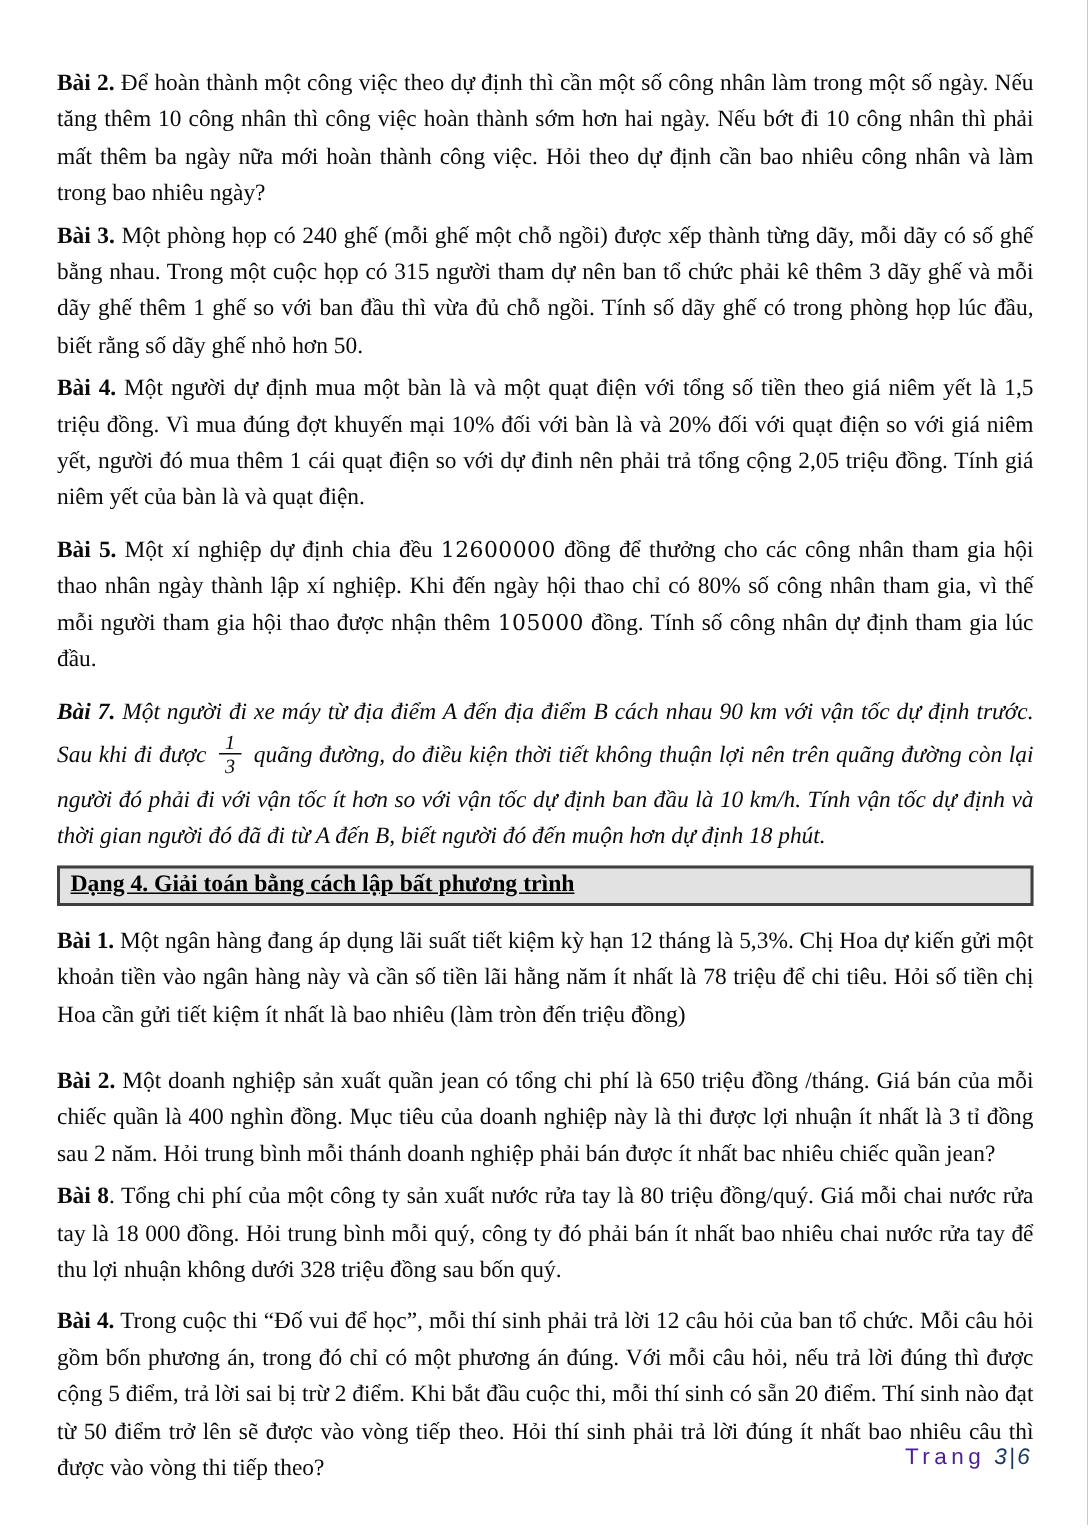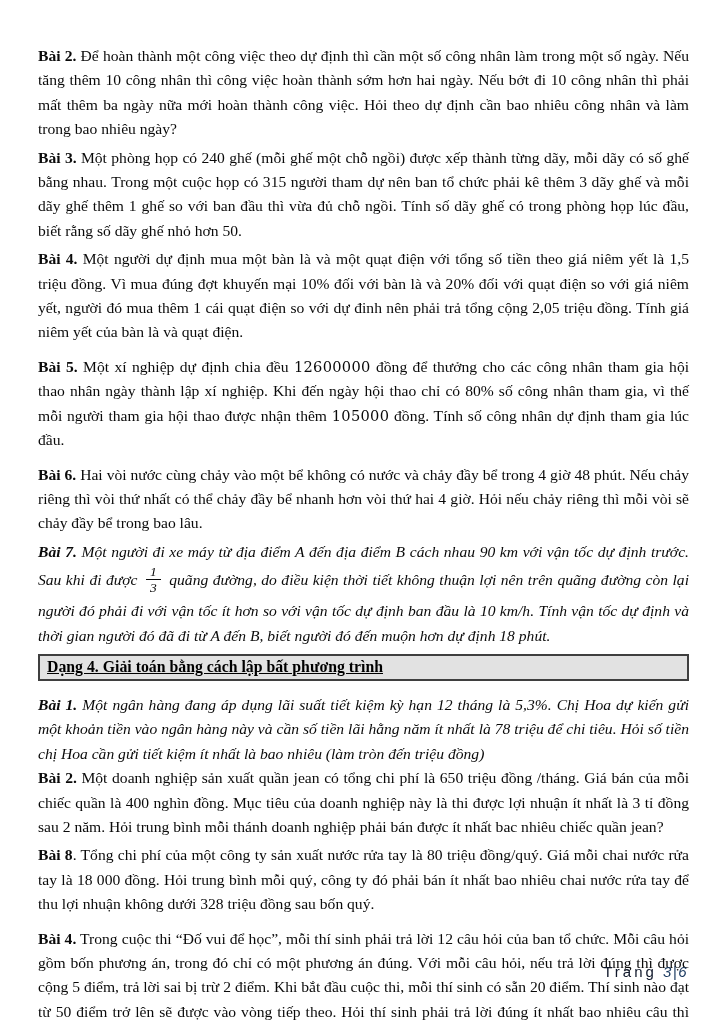--- a/index.html
+++ b/index.html
@@ -20,21 +20,21 @@
   p.problem {
     font-size:15.6px;
     line-height:24.4px;
     text-align:justify;
     color:#0a0a0a;
   }
   p.problem b { font-weight:bold; }
   .mb4  { margin-bottom:4px; }
   .mb6  { margin-bottom:6px;font-style:italic; }
   .mb10 { margin-bottom:10px; }
-  .mb12 { margin-bottom:0;font-style:italic; }
+  .mb12 { margin-bottom:20px; }
   .section-box {
     border:2px solid #3f3f3f;
     background:#e2e2e2;
     padding:2px 7px 3px 7px;
     font-size:15.8px;
     font-weight:bold;
     margin:2px 0 12px 0;
     color:#000000;
     text-decoration:underline;
   }
@@ -78,35 +78,34 @@
   <div class="content">
 
     <p class="problem mb4"><b>Bài 2.</b><span> Để hoàn thành một công việc theo dự định thì cần một số công nhân làm trong một số ngày. Nếu tăng thêm 10 công nhân thì công việc hoàn thành sớm hơn hai ngày. Nếu bớt đi 10 công nhân thì phải mất thêm ba ngày nữa mới hoàn thành công việc. Hỏi theo dự định cần bao nhiêu công nhân và làm trong bao nhiêu ngày?</span></p>
 
     <p class="problem mb4"><b>Bài 3.</b><span> Một phòng họp có 240 ghế (mỗi ghế một chỗ ngồi) được xếp thành từng dãy, mỗi dãy có số ghế bằng nhau. Trong một cuộc họp có 315 người tham dự nên ban tổ chức phải kê thêm 3 dãy ghế và mỗi dãy ghế thêm 1 ghế so với ban đầu thì vừa đủ chỗ ngồi. Tính số dãy ghế có trong phòng họp lúc đầu, biết rằng số dãy ghế nhỏ hơn 50.</span></p>
 
     <p class="problem mb10"><b>Bài 4.</b><span> Một người dự định mua một bàn là và một quạt điện với tổng số tiền theo giá niêm yết là 1,5 triệu đồng. Vì mua đúng đợt khuyến mại 10% đối với bàn là và 20% đối với quạt điện so với giá niêm yết, người đó mua thêm 1 cái quạt điện so với dự đinh nên phải trả tổng cộng 2,05 triệu đồng. Tính giá niêm yết của bàn là và quạt điện.</span></p>
 
     <p class="problem mb10"><b>Bài 5.</b><span> Một xí nghiệp dự định chia đều </span><span class="mathnum">12600000</span><span> đồng để thưởng cho các công nhân tham gia hội thao nhân ngày thành lập xí nghiệp. Khi đến ngày hội thao chỉ có 80% số công nhân tham gia, vì thế mỗi người tham gia hội thao được nhận thêm </span><span class="mathnum">105000</span><span> đồng. Tính số công nhân dự định tham gia lúc đầu.</span></p>
 
-    <p class="problem mb4"><b>Bài 6.</b><span> Hai vòi nước cùng chảy vào một bể không có nước và chảy đầy bể trong 4 giờ 48 phút. Nếu chảy riêng thì vòi thứ nhất có thể chảy đầy bể nhanh hơn vòi thứ hai 4 giờ. Hỏi nếu chảy riêng thì mỗi vòi sẽ chảy đầy bể trong bao lâu.</span></p>
 
     <p class="problem mb6"><b>Bài 7.</b><span> Một người đi xe máy từ địa điểm A đến địa điểm B cách nhau 90 km với vận tốc dự định trước. Sau khi đi được </span><span class="frac">
           <span class="num">1</span>
           <span class="den">3</span>
         </span><span> quãng đường, do điều kiện thời tiết không thuận lợi nên trên quãng đường còn lại người đó phải đi với vận tốc ít hơn so với vận tốc dự định ban đầu là 10 km/h. Tính vận tốc dự định và thời gian người đó đã đi từ A đến B, biết người đó đến muộn hơn dự định 18 phút.</span></p>
 
     <div class="section-box">Dạng 4. Giải toán bằng cách lập bất phương trình</div>
 
     <p class="problem mb12"><b>Bài 1.</b><span> Một ngân hàng đang áp dụng lãi suất tiết kiệm kỳ hạn 12 tháng là 5,3%. Chị Hoa dự kiến gửi một khoản tiền vào ngân hàng này và cần số tiền lãi hằng năm ít nhất là 78 triệu để chi tiêu. Hỏi số tiền chị Hoa cần gửi tiết kiệm ít nhất là bao nhiêu (làm tròn đến triệu đồng)</span></p>
 
     <p class="problem mb4"><b>Bài 2.</b><span> Một doanh nghiệp sản xuất quần jean có tổng chi phí là 650 triệu đồng /tháng. Giá bán của mỗi chiếc quần là 400 nghìn đồng. Mục tiêu của doanh nghiệp này là thi được lợi nhuận ít nhất là 3 tỉ đồng sau 2 năm. Hỏi trung bình mỗi thánh doanh nghiệp phải bán được ít nhất bac nhiêu chiếc quần jean?</span></p>
 
     <p class="problem mb10"><b>Bài 8</b><span>. Tổng chi phí của một công ty sản xuất nước rửa tay là 80 triệu đồng/quý. Giá mỗi chai nước rửa tay là 18 000 đồng. Hỏi trung bình mỗi quý, công ty đó phải bán ít nhất bao nhiêu chai nước rửa tay để thu lợi nhuận không dưới 328 triệu đồng sau bốn quý.</span></p>
 
     <p class="problem"><b>Bài 4.</b><span> Trong cuộc thi “Đố vui để học”, mỗi thí sinh phải trả lời 12 câu hỏi của ban tổ chức. Mỗi câu hỏi gồm bốn phương án, trong đó chỉ có một phương án đúng. Với mỗi câu hỏi, nếu trả lời đúng thì được cộng 5 điểm, trả lời sai bị trừ 2 điểm. Khi bắt đầu cuộc thi, mỗi thí sinh có sẵn 20 điểm. Thí sinh nào đạt từ 50 điểm trở lên sẽ được vào vòng tiếp theo. Hỏi thí sinh phải trả lời đúng ít nhất bao nhiêu câu thì được vào vòng thi tiếp theo?</span></p>
 
   </div>
 
   <div class="footer">
-    <span class="trang" style="color: #0f172a;">Trang</span><span class="pageno" style="color: rgb(23, 55, 94); font-style: italic;">3|6</span>
+    <span class="trang" style="color: #4c1d95;">Trang</span><span class="pageno" style="color: rgb(23, 55, 94); font-style: italic;">3|6</span>
   </div>
 </div>
 
 </body></html>

